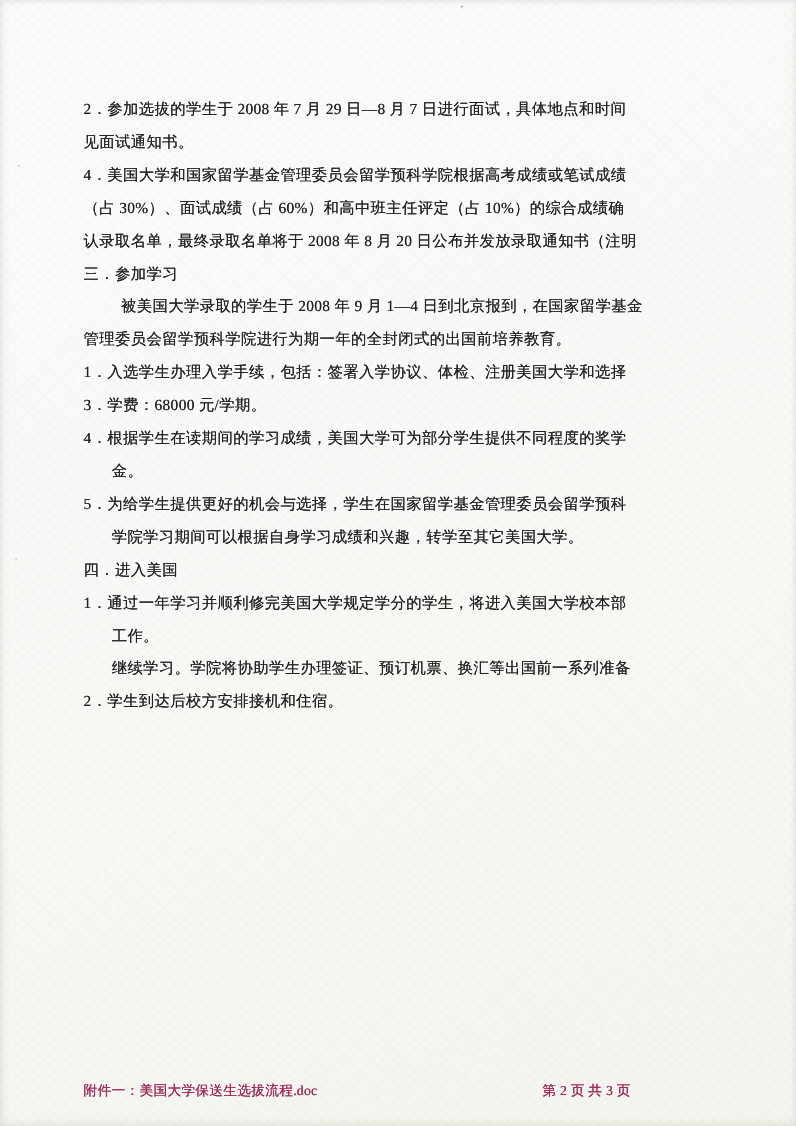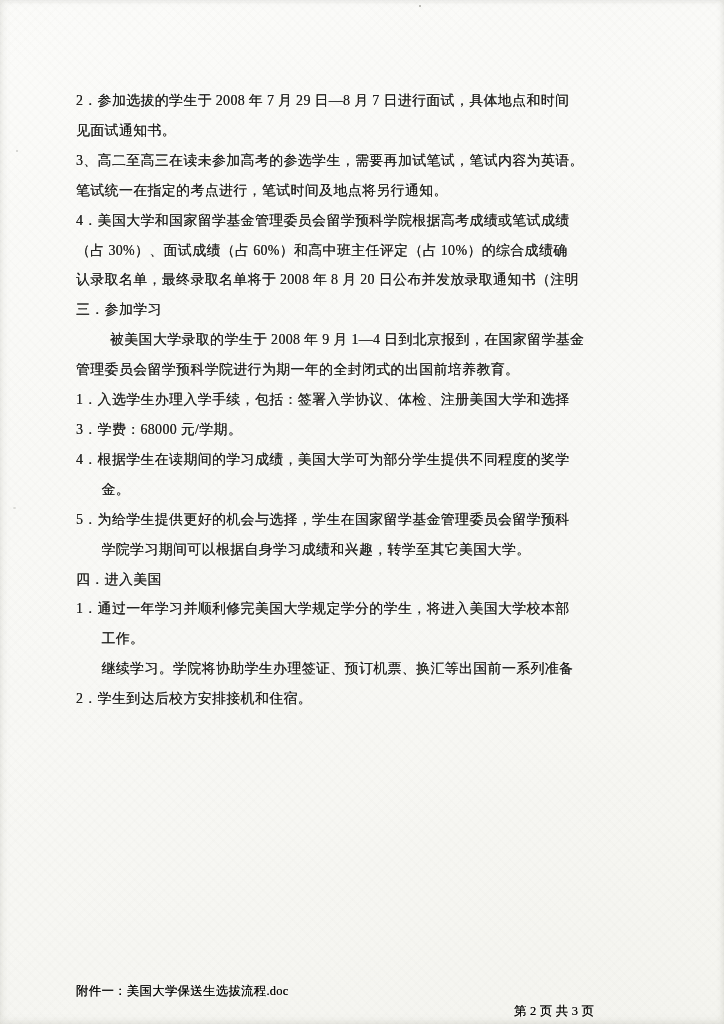--- a/index.html
+++ b/index.html
@@ -39,46 +39,42 @@
   .hang { padding-left: 25.5px; }
   .indent2 { text-indent: 34px; }
   .footer-area {
     position: absolute;
     left: 0;
     top: 983px;
     width: 724px;
     height: 20px;
     font-size: 12.5px;
     letter-spacing: 0.2px;
-    color: #000000;
+    color: #be185d;
     text-shadow: 0 0 0.4px rgba(40,40,36,0.8);
   }
   .footer-attachment { position: absolute; left: 76px; top: 0; white-space: nowrap; }
-  .footer-page { position: absolute; left: 514px; top: 0; white-space: nowrap; margin-top: 20px; }
+  .footer-page { position: absolute; left: 493px; top: 0; white-space: nowrap; }
   .speck { position: absolute; border-radius: 50%; background: rgba(70,70,62,0.45); }
   .speck.s1 { left: 419px; top: 5px; width: 2px; height: 2px; }
   .speck.s2 { left: 16px; top: 150px; width: 2px; height: 2px; opacity: 0.55; }
   .speck.s3 { left: 13px; top: 507px; width: 3px; height: 2px; opacity: 0.4; }
 </style>
 </head>
 <body>
 
 <div class="paper">
 
   <main class="body-text">
 
     <section>
       <div class="line">2．参加选拔的学生于 2008 年 7 月 29 日—8 月 7 日进行面试，具体地点和时间</div>
       <div class="line">见面试通知书。</div>
     </section>
 
-    <section>
-      <div class="line">3、高二至高三在读未参加高考的参选学生，需要再加试笔试，笔试内容为英语。</div>
-      <div class="line">笔试统一在指定的考点进行，笔试时间及地点将另行通知。</div>
-    </section>
 
     <section>
       <div class="line">4．美国大学和国家留学基金管理委员会留学预科学院根据高考成绩或笔试成绩</div>
       <div class="line">（占 30%）、面试成绩（占 60%）和高中班主任评定（占 10%）的综合成绩确</div>
       <div class="line">认录取名单，最终录取名单将于 2008 年 8 月 20 日公布并发放录取通知书（注明</div>
     </section>
 
     <section>
       <div class="line">三．参加学习</div>
     </section>

